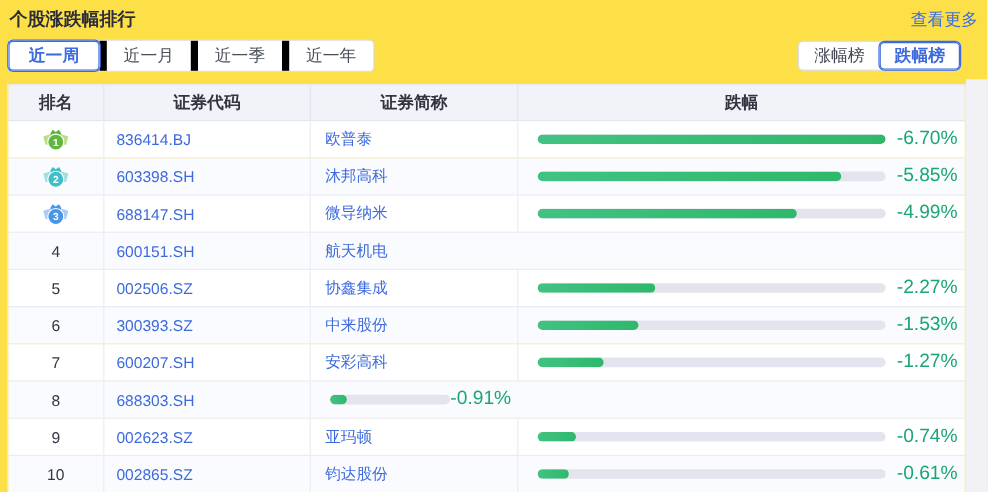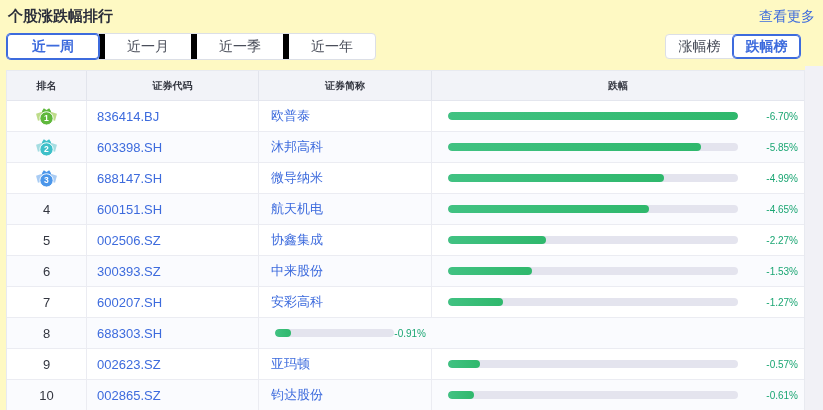--- a/index.html
+++ b/index.html
@@ -1,27 +1,27 @@
 <!DOCTYPE html>
 <html><head>
 <meta charset="utf-8">
 <style>
   * { margin:0; padding:0; box-sizing:border-box; }
   html,body { width:823px; height:410px; background:#fff; overflow:hidden;
               font-family:"Liberation Sans","DejaVu Sans",sans-serif; }
-  .page { position:relative; width:823px; height:410px; background:#fef9c3; }
+  .page { position:relative; width:823px; height:410px; background:#fde047; }
 
   
   .title { position:absolute; top:7px; left:8px; font-size:15px; font-weight:bold; color:#2b2e3a; }
   .more-link { position:absolute; top:8px; right:8px; font-size:14px; color:#3d6bdd; cursor:pointer; text-decoration:none; }
 
   
   .tab-group { position:absolute; top:33px; left:6px; display:flex; height:27px;
                border:1px solid #dcdfe6; border-radius:4px; background:#fff; }
-  .tab { width:92px; height:100%; display:flex; align-items:center; justify-content:center;
+  .tab { width:76px; height:100%; display:flex; align-items:center; justify-content:center;
          font-size:14px; color:#4a4e5a; cursor:pointer; position:relative; }
   .tab + .tab { border-left:6px solid #000000; }
   .tab.active { color:#3d6bdd; font-weight:bold; background:#fff; border-radius:4px;
                 box-shadow:0 0 0 1px #3d6bdd inset, 0 0 0 1px #3d6bdd; z-index:2; border-left:none; }
 
   
   .toggle-group { position:absolute; top:34px; right:22px; display:flex; height:25px;
                   border:1px solid #dcdfe6; border-radius:4px; background:#fff; }
   .toggle { width:67px; height:100%; display:flex; align-items:center; justify-content:center;
             font-size:14px; color:#44485299; color:#454a56; cursor:pointer;font-family:Liberation Serif, serif; }
@@ -30,34 +30,34 @@
                    box-shadow:0 0 0 1px #3d6bdd inset, 0 0 0 1px #3d6bdd; z-index:2; border-left:none; }
 
   
   .right-gutter { position:absolute; top:66px; right:0; width:18px; height:344px; background:#f1f1f6; }
 
   
   .table { position:absolute; top:70px; left:6px; width:799px; border:1px solid #e8eaf0; border-bottom:none; }
   .thead { display:grid; grid-template-columns:80px 172px 173px 1fr; height:30px;
            background:#f2f3f8; border-bottom:1px solid #e4e6ee; }
   .th { display:flex; align-items:center; justify-content:center;
-        font-size:10px; font-weight:bold; color:#333640; }
+        font-size:14px; font-weight:bold; color:#333640; }
   .th:not(:last-child) { border-right:1px solid #e2e4ec; }
   .tr { display:grid; grid-template-columns:80px 172px 173px 1fr; height:31px;
         background:#fff; border-bottom:1px solid #ebecf2; }
   .tr.even { background:#fafbfe; }
   .td { display:flex; align-items:center; font-size:13px; color:#333640; }
   .td:not(:last-child) { border-right:1px solid #ebecf2; }
   .td.rank { justify-content:center; }
   .td.code { padding-left:10px; color:#3d6bdd; cursor:pointer; }
   .td.name { padding-left:12px; color:#3d6bdd; cursor:pointer; }
   .td.change { padding-left:16px; padding-right:6px; }
   .bar-track { width:290px; height:8px; border-radius:4px; background:#e4e4ee; overflow:hidden; }
   .bar-fill { height:8px; border-radius:4px; background:linear-gradient(90deg,#41c282,#2fb86c); }
-  .pct { margin-left:auto; color:#1ba673; font-size:10px; }
+  .pct { margin-left:auto; color:#1ba673; font-size:16px; }
   .medal { display:block; }
 </style>
 </head>
 <body>
 
 <div class="page">
   <div class="title">个股涨跌幅排行</div>
   <a class="more-link">查看更多</a>
 
   <div class="tab-group" id="tabGroup">
@@ -135,26 +135,20 @@
             <div class="bar-track">
               <div class="bar-fill" style="width: 74.5%;"></div>
             </div>
             <div class="pct">-4.99%</div>
           </div>
         </div>
         <div class="tr even">
           <div class="td rank">4</div>
           <div class="td code">600151.SH</div>
           <div class="td name">航天机电</div>
-          <div class="td change">
-            <div class="bar-track">
-              <div class="bar-fill" style="width: 69.4%;"></div>
-            </div>
-            <div class="pct">-4.65%</div>
-          </div>
         </div>
         <div class="tr">
           <div class="td rank">5</div>
           <div class="td code">002506.SZ</div>
           <div class="td name">协鑫集成</div>
           <div class="td change">
             <div class="bar-track">
               <div class="bar-fill" style="width: 33.9%;"></div>
             </div>
             <div class="pct">-2.27%</div>
@@ -193,21 +187,21 @@
           </div>
         </div>
         <div class="tr">
           <div class="td rank">9</div>
           <div class="td code">002623.SZ</div>
           <div class="td name">亚玛顿</div>
           <div class="td change">
             <div class="bar-track">
               <div class="bar-fill" style="width: 11%;"></div>
             </div>
-            <div class="pct">-0.57%</div>
+            <div class="pct">-0.74%</div>
           </div>
         </div>
         <div class="tr even">
           <div class="td rank">10</div>
           <div class="td code">002865.SZ</div>
           <div class="td name">钧达股份</div>
           <div class="td change">
             <div class="bar-track">
               <div class="bar-fill" style="width: 9.1%;"></div>
             </div>

